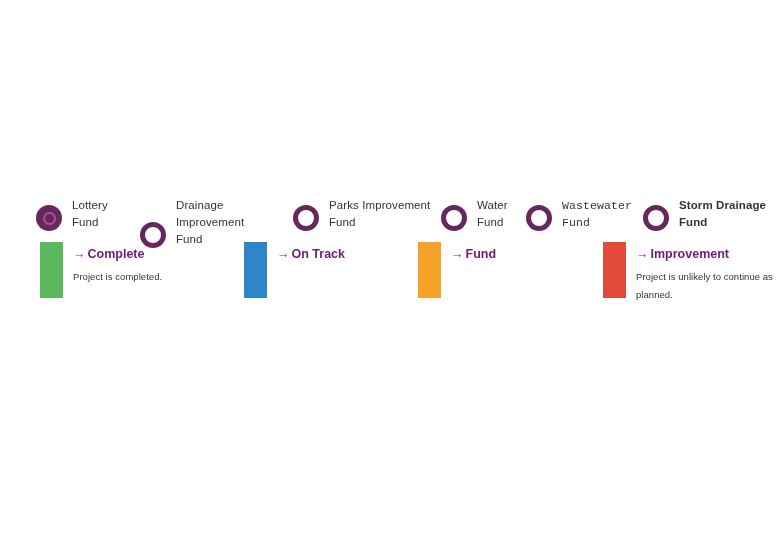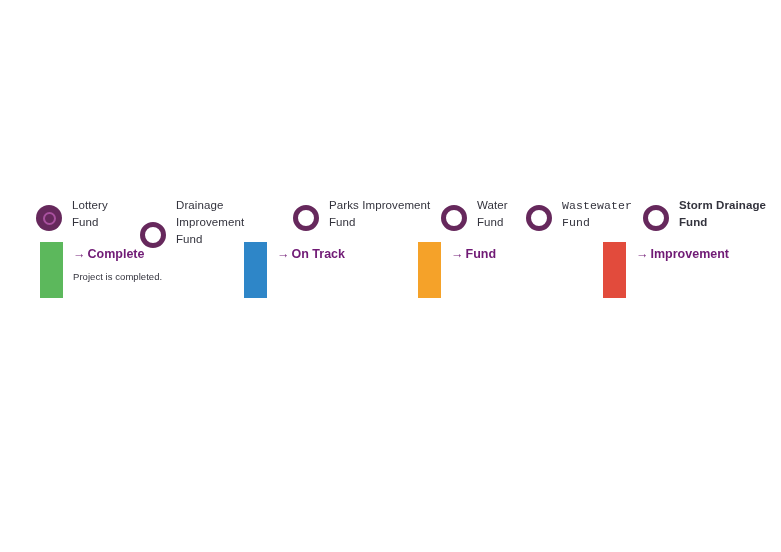--- a/index.html
+++ b/index.html
@@ -213,18 +213,19 @@
       <span class="status-swatch" style="background:#f5a229"></span>
       <span class="status-text">
         <span class="status-title"><span class="status-arrow">→</span><span>Fund</span></span>
       </span>
     </div>
 
     <div class="status-item s4">
       <span class="status-swatch" style="background:#e24b3c"></span>
       <span class="status-text">
         <span class="status-title"><span class="status-arrow">→</span><span>Improvement</span></span>
+        <span class="status-desc" style="display:block">Project is unlikely to continue as planned.</span>
       </span>
     </div>
 
   </div>
 
 </div>
 
 </body></html>

